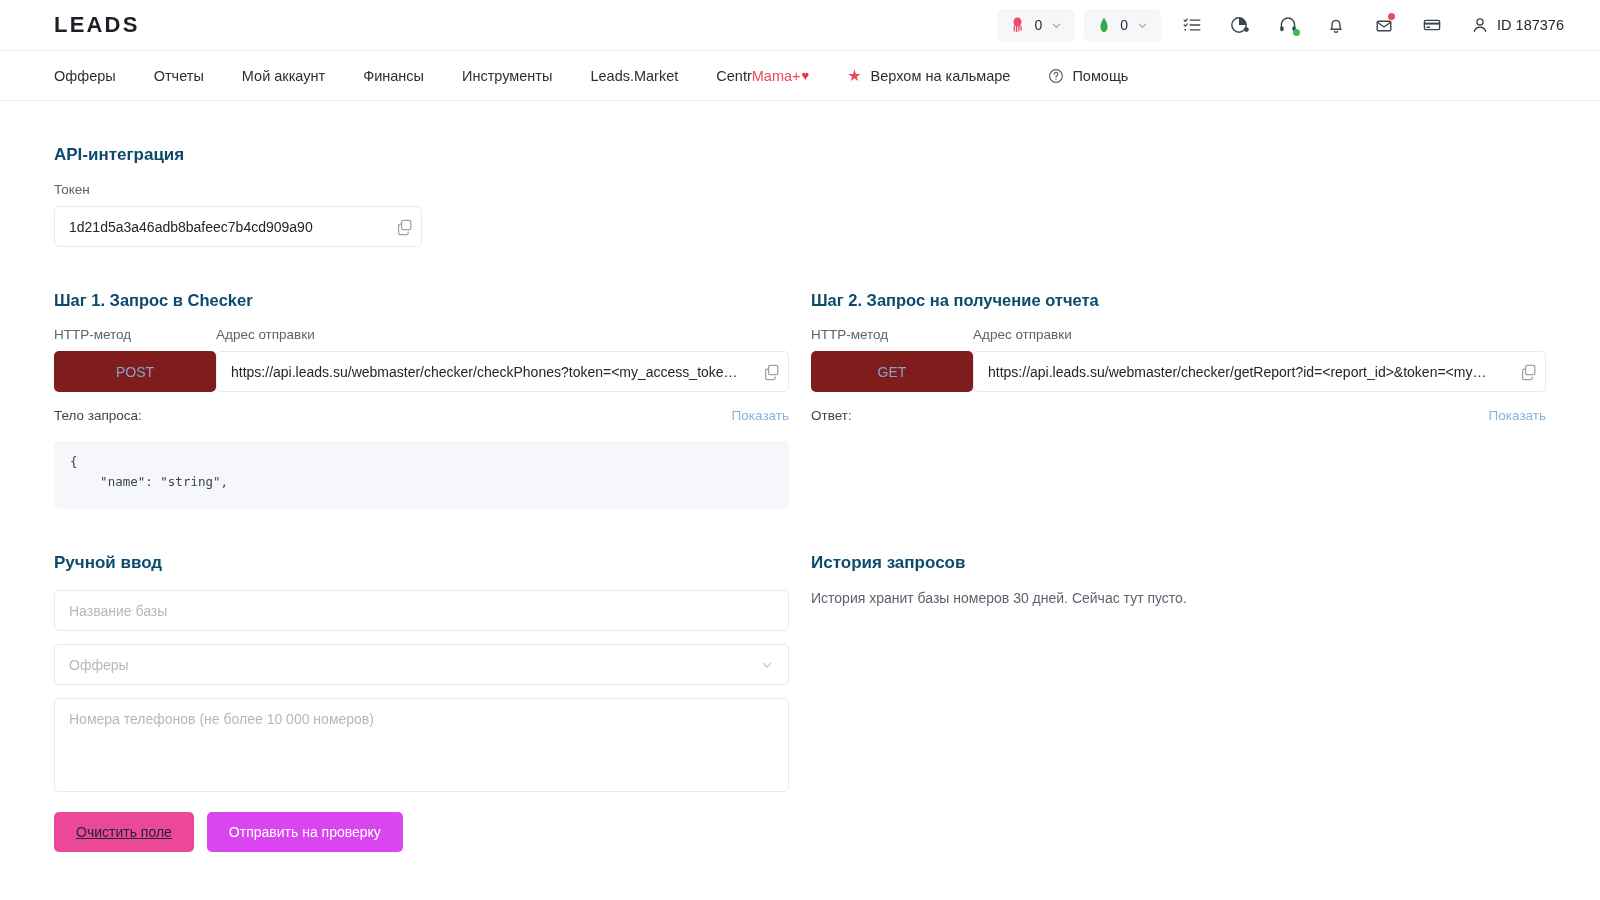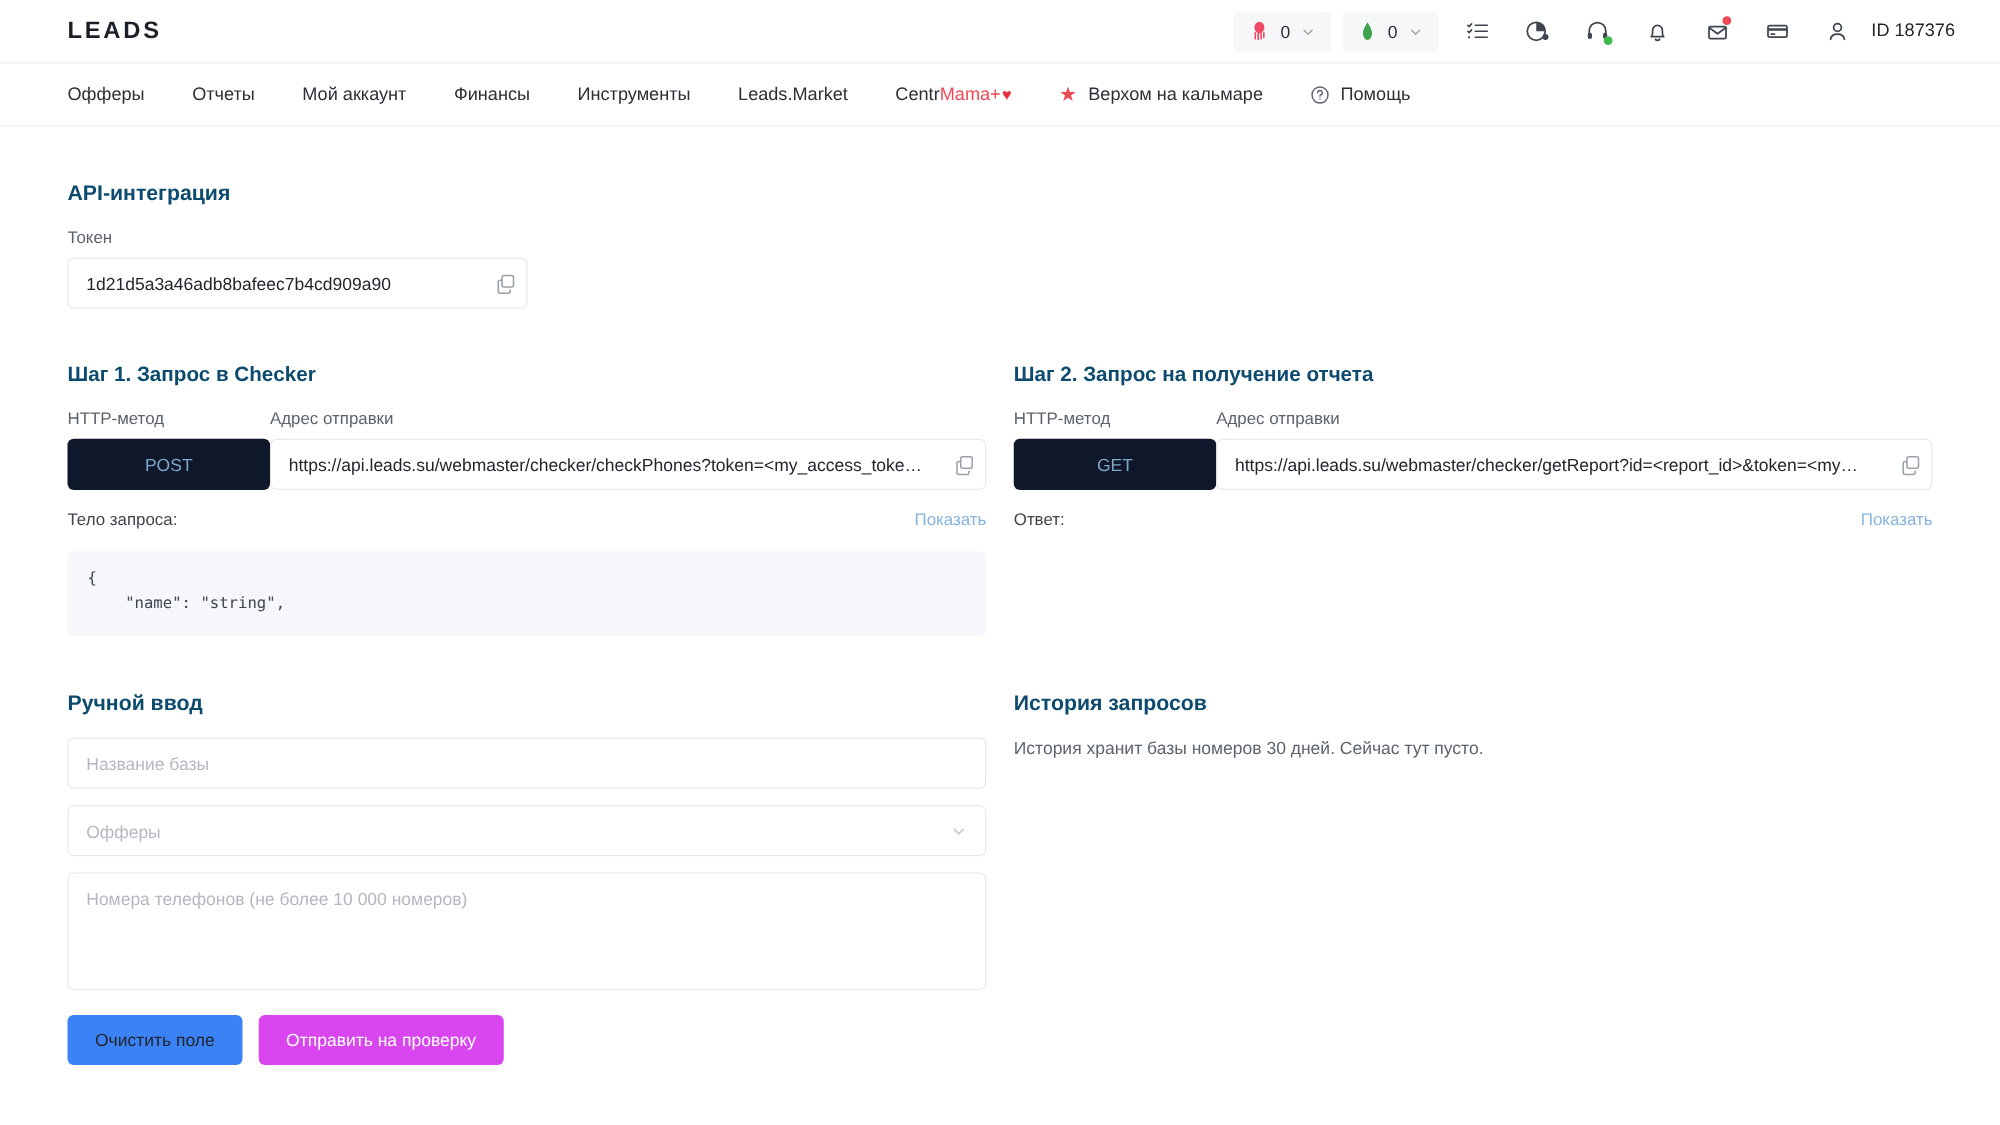--- a/index.html
+++ b/index.html
@@ -13,21 +13,21 @@
 
   
   .topbar {
     height: 51px;
     display: flex; align-items: center;
     padding: 0 36px 0 54px;
     border-bottom: 1px solid #eceef1;
     background: #fff;
   }
   .logo {
-    font-size: 19px; font-weight: 700;
+    font-size: 22px; font-weight: 700;
     letter-spacing: 2.2px;
     color: #1c2026;
   }
   .topbar-spacer { flex: 1; }
   .chip {
     display: flex; align-items: center; gap: 9px;
     height: 33px; padding: 0 13px;
     background: #f6f7f9; border-radius: 5px;
     margin-left: 9px;
     cursor: pointer;
@@ -43,21 +43,21 @@
   .dot-green {
     position: absolute; right: 5px; bottom: 6px;
     width: 7px; height: 7px; border-radius: 50%; background: #3fb950;
   }
   .dot-red {
     position: absolute; right: 6px; top: 5px;
     width: 7px; height: 7px; border-radius: 50%; background: #ed4956;
   }
   .userid {
     font-size: 14.5px; color: #21252c;
-    margin-left: 10px; white-space: nowrap;
+    white-space: nowrap;
   }
 
   
   .navbar {
     height: 50px;
     display: flex; align-items: center; gap: 0;
     padding: 0 54px;
     border-bottom: 1px solid #eceef1;
     background: #fff;
   }
@@ -99,21 +99,21 @@
     overflow: hidden; white-space: nowrap; text-overflow: ellipsis;
   }
   .copybtn { width: 18px; height: 18px; cursor: pointer; flex: none; margin-left: 8px; }
 
   .token-wrap { width: 368px; }
 
   .methodrow { display: flex; align-items: flex-end; }
   .method-col { width: 162px; flex: none; }
   .url-col { flex: 1; min-width: 0; }
   .methodbox {
-    height: 41px; border-radius: 5px; background: #0f172a;
+    height: 41px; border-radius: 5px; background: #7f1d1d;
     display: flex; align-items: center; justify-content: center;
     font-size: 14px; color: #7ea8c9; cursor: pointer;
   }
 
   .bodyhdr {
     display: flex; align-items: center; justify-content: space-between;
     margin-top: 16px; margin-bottom: 18px;
   }
   .bodyhdr .lbl { font-size: 13.5px; color: #3f454e; }
   .showlink { font-size: 13.5px; color: #86b3dd; cursor: pointer; }
@@ -147,21 +147,21 @@
     background: #fff; cursor: text;
   }
 
   .btnrow { display: flex; gap: 13px; margin-top: 20px; }
   .btn {
     height: 40px; border-radius: 5px; display: flex;
     align-items: center; justify-content: center;
     padding: 0 22px; font-size: 14px; cursor: pointer;
     white-space: nowrap;
   }
-  .btn-secondary { background: #3b82f6; color: #21252c; }
+  .btn-secondary { background: #ec4899; color: #21252c; text-decoration: underline; }
   .btn-primary { background: #d946ef; color: #fff; }
 
   .hist-note { font-size: 14px; color: #5c636e; margin-top: 4px; }
 
   svg { display: block; }
 </style>
 </head>
 <body>
 
 <div class="topbar">

